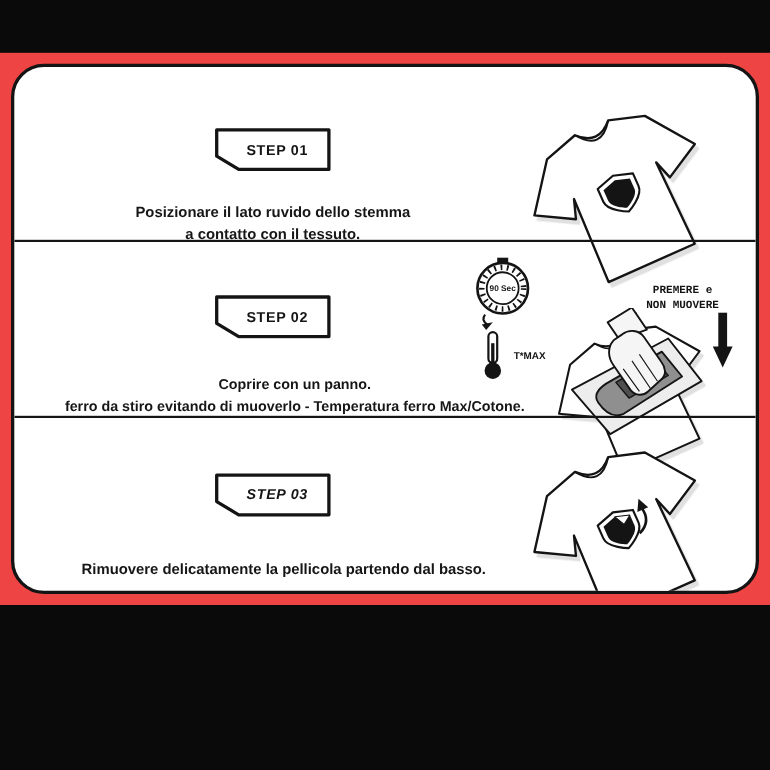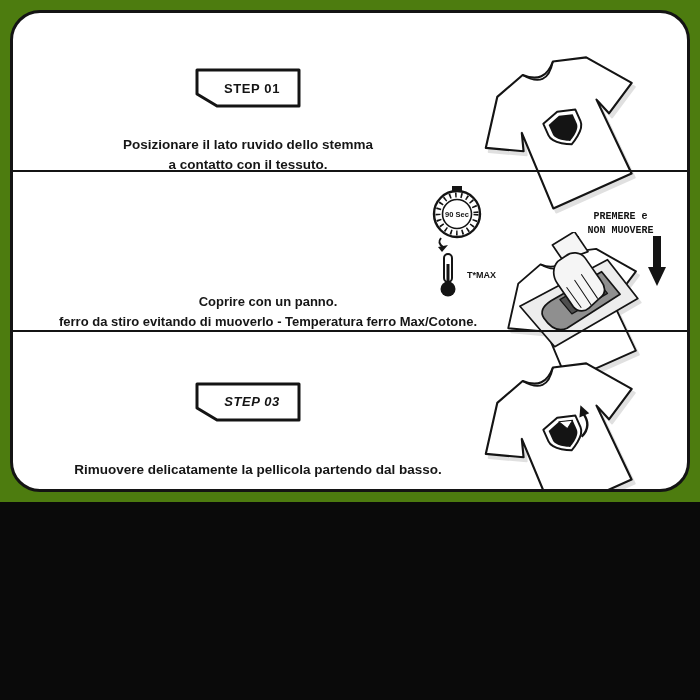--- a/index.html
+++ b/index.html
@@ -1,18 +1,18 @@
 <!DOCTYPE html>
 <html><head>
 <meta charset="utf-8">
 <style>
   * { margin:0; padding:0; box-sizing:border-box; }
   html,body { width:700px; height:700px; }
   body { font-family:"Liberation Sans", sans-serif; background:#0a0a0a; }
-  .page { position:relative; width:700px; height:502px; background:#4d7c0f; overflow:hidden; }
+  .page { position:relative; width:700px; height:502px; background:#ef4444; overflow:hidden;margin-top:48px; }
   .card {
     position:absolute; left:10px; top:10px; right:10px; bottom:10px;
     background:#ffffff; border:3px solid #141414; border-radius:30px;
     display:flex; flex-direction:column; overflow:hidden;
   }
   .step { position:relative; flex:1; }
   .step + .step { border-top:2.5px solid #141414; }
 
   .badge { position:absolute; width:106px; height:40px; }
   .badge svg { position:absolute; inset:0; width:100%; height:100%; }
@@ -87,20 +87,26 @@
 
       <div class="thermo-row">
         <svg viewBox="0 0 22 46">
           <rect x="7" y="2" width="8" height="28" rx="4" fill="#ffffff" stroke="#141414" stroke-width="2"></rect>
           <rect x="9.5" y="12" width="3" height="18" fill="#141414"></rect>
           <circle cx="11" cy="37" r="7.5" fill="#141414"></circle>
         </svg>
         <span class="thermo-label">T*MAX</span>
       </div>
 
+      <div class="badge badge-s2">
+        <svg viewBox="0 0 106 40">
+          <path d="M2,2 H104 V38 H22 L2,26 Z" fill="#ffffff" stroke="#141414" stroke-width="3" stroke-linejoin="round"></path>
+        </svg>
+        <span class="badge-label">STEP 02</span>
+      </div>
 
       <div class="step-text text-s2">
         <div>Coprire con un panno.</div>
         <div>ferro da stiro evitando di muoverlo - Temperatura ferro Max/Cotone.</div>
       </div>
 
       <div class="press-text">
         <div>PREMERE e</div>
         <div>NON MUOVERE</div>
       </div>

